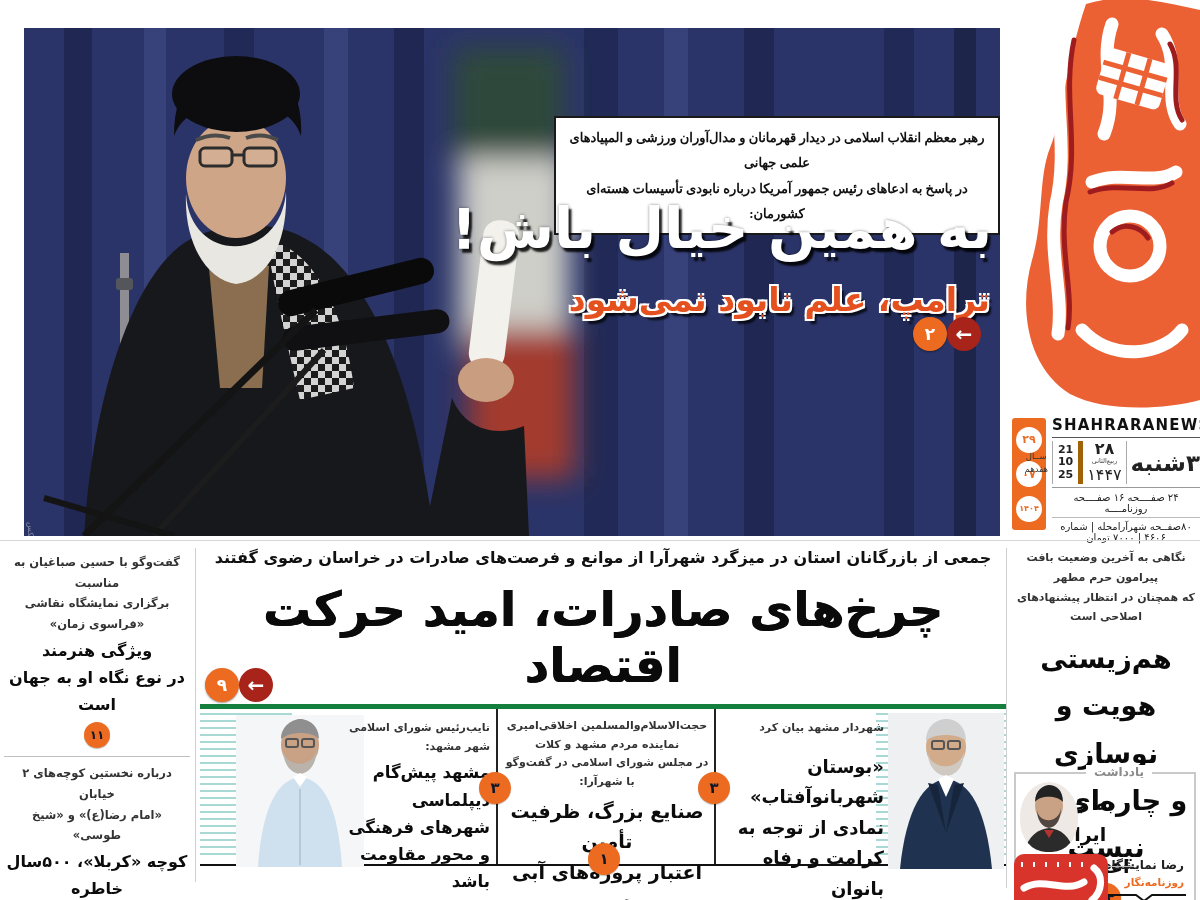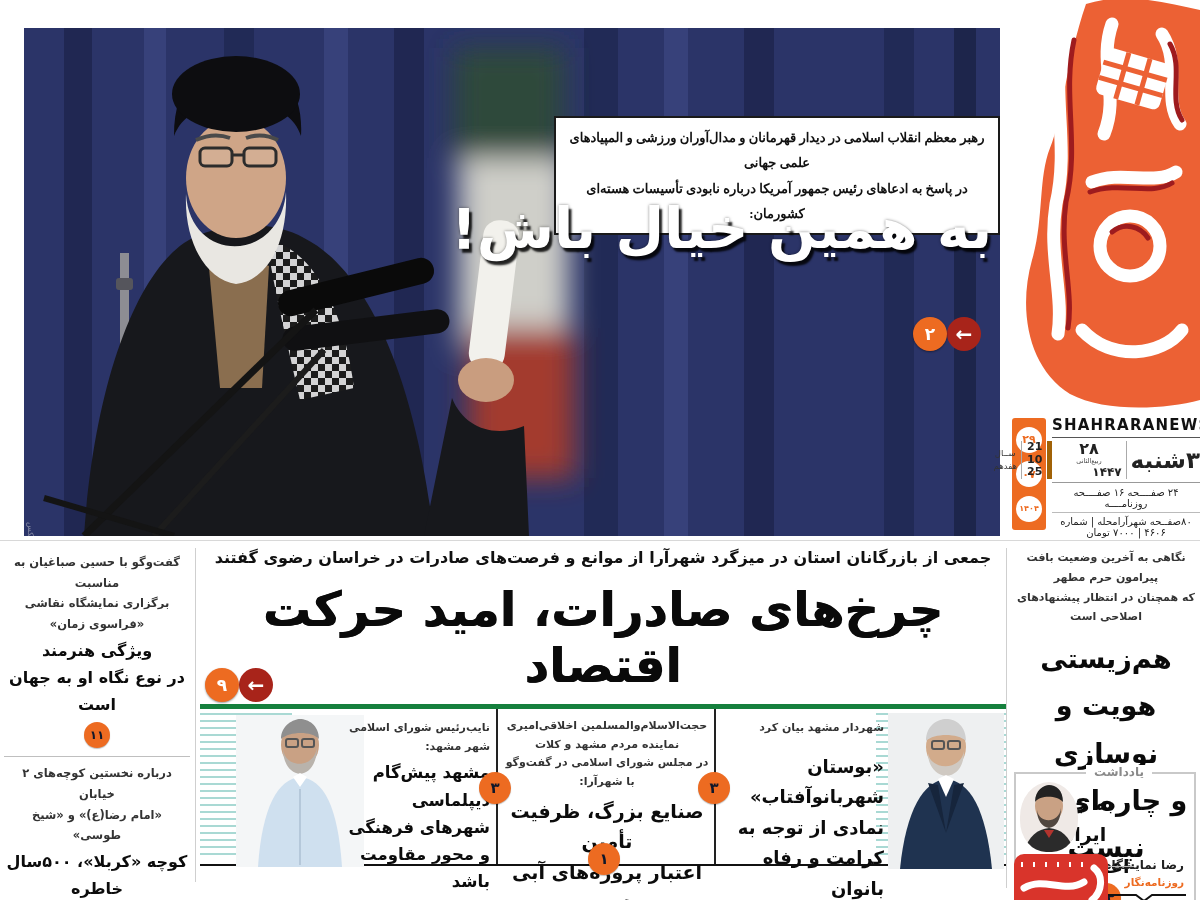--- a/index.html
+++ b/index.html
@@ -42,21 +42,21 @@
       font-size:11px; display:flex; align-items:center; justify-content:center; }
   .jalali-bar .jc.small { font-size:8px; }
   .mast-body { position:absolute; right:0; top:0; width:148px; }
   .site-url { direction:ltr; font-size:15px; font-weight:bold; color:#111; letter-spacing:1.2px; text-align:center;
       border-bottom:1px solid #555; padding-bottom:3px; }
   .daterow { display:flex; direction:rtl; align-items:stretch; border-bottom:1px solid #999; padding:3px 0; }
   .d-week { font-size:23px; font-weight:bold; color:#222; display:flex; align-items:center; padding-left:4px; letter-spacing:-1px; }
   .d-hijri { border-right:1px solid #aaa; padding:0 4px; display:flex; flex-direction:column; align-items:center; justify-content:center; }
   .d-hijri .hd { font-size:16px; font-weight:bold; color:#222; line-height:1; }
   .d-hijri .hm { font-size:6.5px; color:#444; }
-  .d-hijri .hy { font-size:12px; font-weight:bold; color:#222;margin-left:36px; }
+  .d-hijri .hy { font-size:16px; font-weight:normal; color:#222; }
   .d-greg { border-right:5px solid #a16207; padding:0 5px; font-size:11px; font-weight:bold; color:#222; line-height:1.15;
       display:flex; align-items:center; direction:ltr; text-align:center; }
   .d-year { border-right:1px solid #aaa; padding:0 4px; font-size:8.5px; color:#333; display:flex; align-items:center;
       text-align:center; line-height:1.5; }
   .pages-line { font-size:10px; color:#222; text-align:center; padding:4px 0 3px; border-bottom:1px solid #bbb; letter-spacing:-0.2px; }
   .issue-line { font-size:10px; color:#222; text-align:center; padding:3px 0; letter-spacing:-0.2px; }
 
   
   .hrule-top { left:0; top:540px; width:1200px; height:1px; background:#d8d8d8; }
   .vrule-1 { left:195px; top:548px; width:1px; height:334px; background:#cfcfcf; }
@@ -185,20 +185,21 @@
       </g>
 
       <rect x="452" y="192" width="36" height="150" rx="16" fill="#f2f1ec" transform="rotate(7 470 267)"></rect>
       <ellipse cx="462" cy="352" rx="28" ry="22" fill="#c99d7f"></ellipse>
       <path d="M428,370 C440,400 470,410 500,398 L505,508 L400,508 Z" fill="#17181c"></path>
     </svg>
 
     <div class="lead-kicker-box ml">رهبر معظم انقلاب اسلامی در دیدار قهرمانان و مدال‌آوران ورزشی و المپیادهای علمی جهانی
 در پاسخ به ادعاهای رئیس جمهور آمریکا درباره نابودی تأسیسات هسته‌ای کشورمان:</div>
     <h1 class="lead-headline">به همین خیال باش!</h1>
+    <div class="lead-sub">ترامپ، علم نابود نمی‌شود</div>
 
     <div class="pgref pgref-lead">
       <span class="pnum">۲</span>
       <span class="parrow">←</span>
     </div>
 
     <div class="credit">عکس</div>
   </div>
 
   <div class="abs logo" title="شهرآرا">

